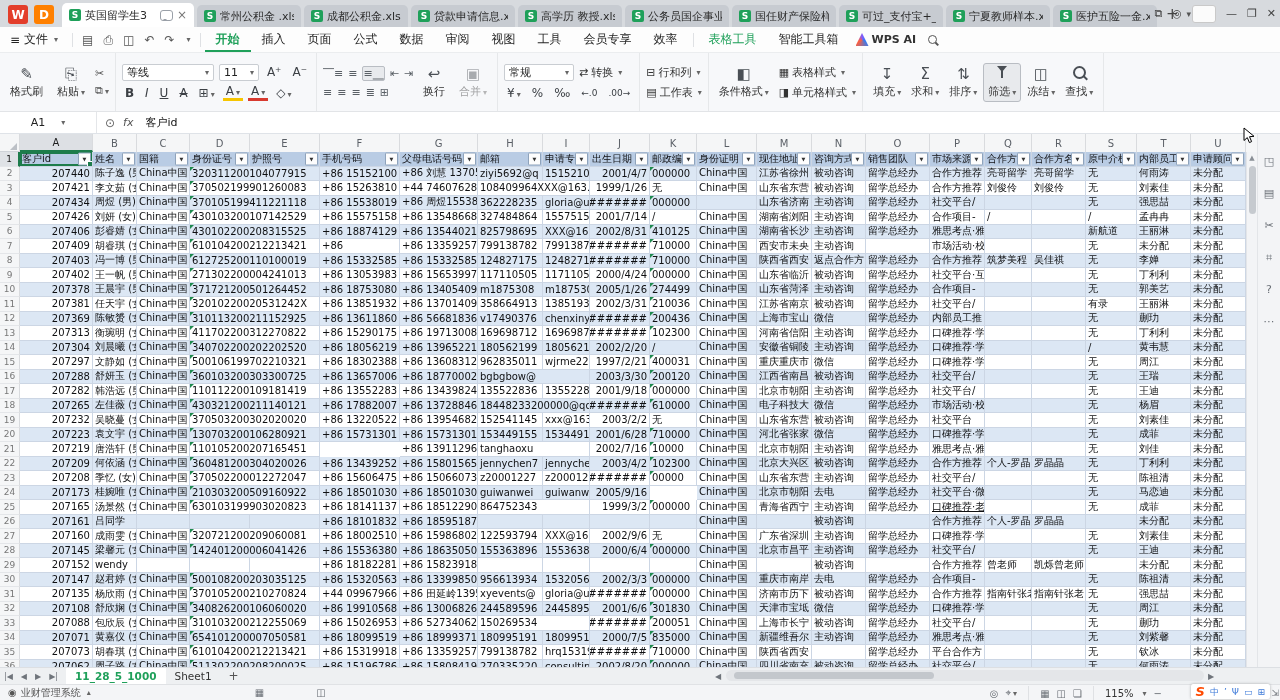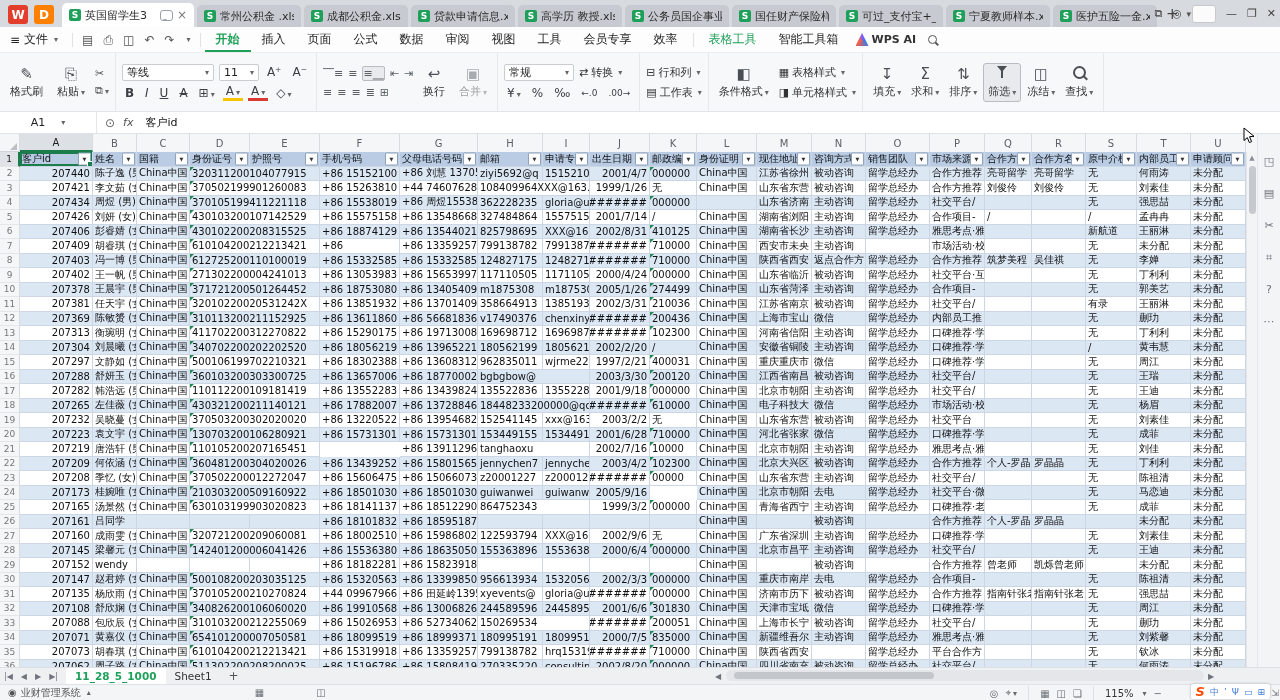--- a/index.html
+++ b/index.html
@@ -1058,21 +1058,21 @@
       <div class="cell tri" style="width: 130px;">630103199903020823</div>
       <div class="cell" style="width: 80px;">+86 18141137</div>
       <div class="cell" style="width: 78px;">+86 1851229020</div>
       <div class="cell" style="width: 112px;">864752343</div>
       <div class="cell r" style="width: 60px;">1999/3/2</div>
       <div class="cell tri" style="width: 47px;">000000</div>
       <div class="cell" style="width: 60px;">China中国</div>
       <div class="cell" style="width: 55px;">青海省西宁</div>
       <div class="cell" style="width: 54px;">主动咨询</div>
       <div class="cell" style="width: 64px;">留学总经办</div>
-      <div class="cell" style="width: 55px;">口碑推荐·老</div>
+      <div class="cell" style="width: 55px; text-decoration: underline;">口碑推荐·老</div>
       <div class="cell" style="width: 47px;"></div>
       <div class="cell" style="width: 54px;"></div>
       <div class="cell" style="width: 51px;">无</div>
       <div class="cell" style="width: 54px;">成菲</div>
       <div class="cell" style="width: 55px;">未分配</div>
     </div>
     <div class="grow band">
       <div class="gut">26</div>
       <div class="cell r" style="width: 73px;">207161</div>
       <div class="cell" style="width: 44px;">吕同学</div>

